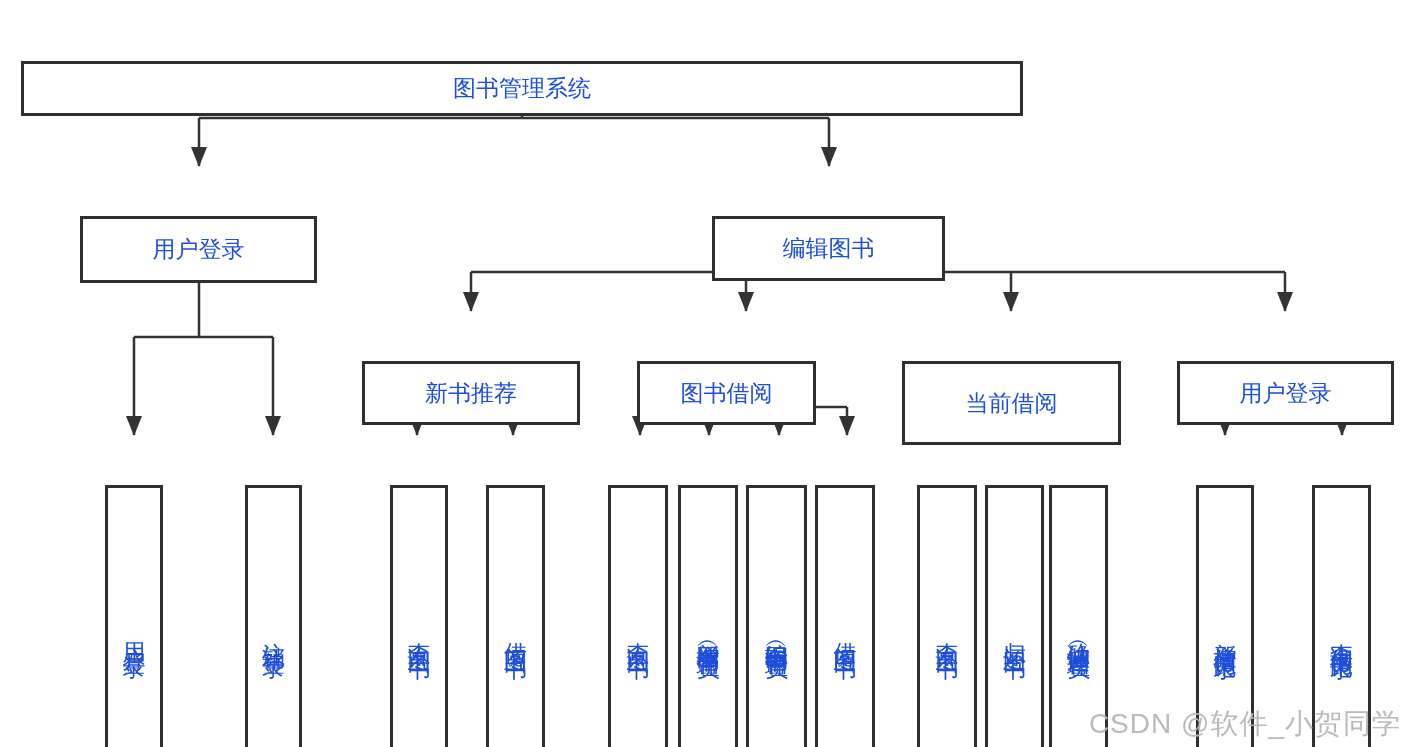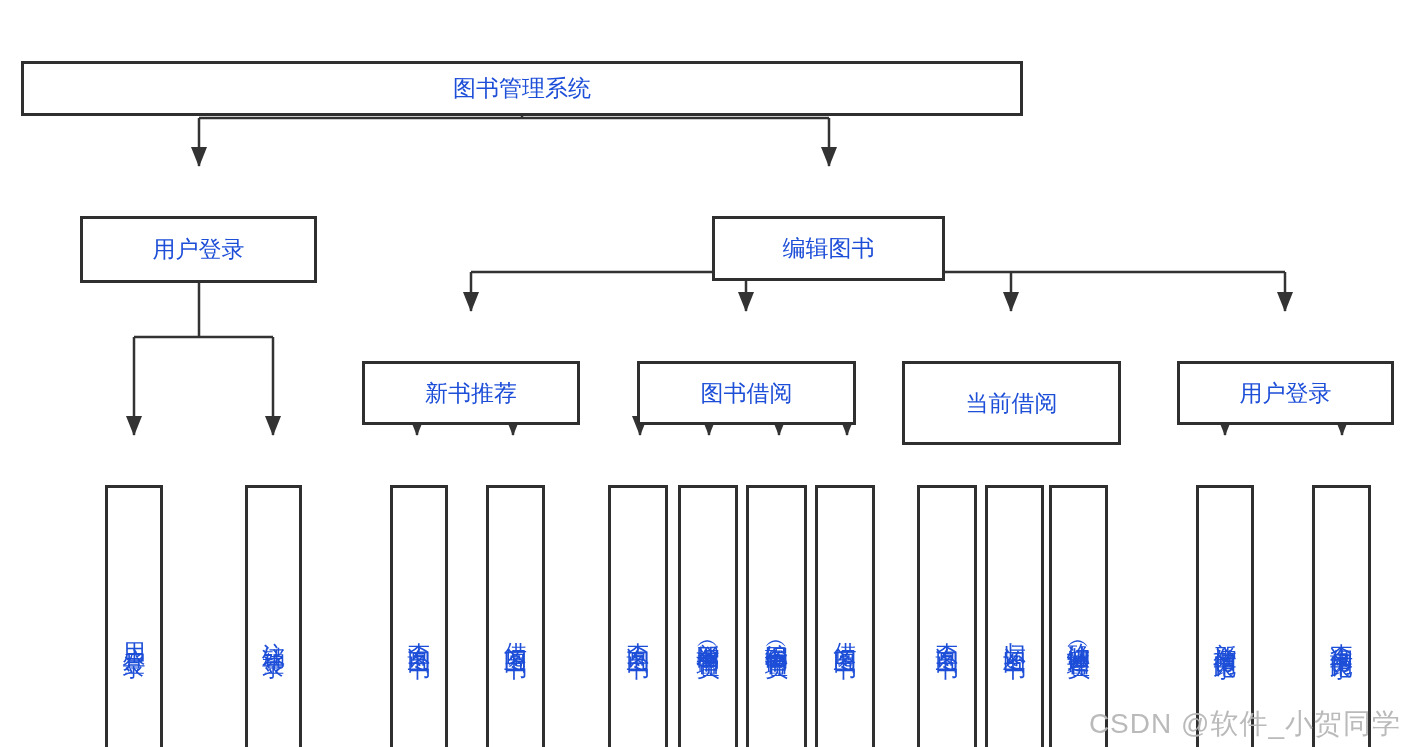--- a/index.html
+++ b/index.html
@@ -36,21 +36,21 @@
     line-height: 1;
     white-space: normal;
   }
   
   #n-root          { left: 21px;   top: 13px;  width: 1002px; height: 55px; }
   
   #n-login         { left: 80px;   top: 168px; width: 237px;  height: 67px; }
   #n-mgmt          { left: 712px;  top: 168px; width: 233px;  height: 65px; }
   
   #n-newbook       { left: 362px;  top: 313px; width: 218px;  height: 64px; }
-  #n-bookborrow    { left: 637px;  top: 313px; width: 219px;  height: 64px; }
+  #n-bookborrow    { left: 637px;  top: 313px; width: 179px;  height: 64px; }
   #n-currentborrow { left: 902px;  top: 313px; width: 219px;  height: 84px; }
   #n-records       { left: 1177px; top: 313px; width: 217px;  height: 64px; }
   
   .leaf            { top: 437px; height: 298px; }
   #l-login         { left: 105px;  width: 58px; }
   #l-logout        { left: 245px;  width: 57px; }
   #l-nb-query      { left: 390px;  width: 58px; }
   #l-nb-borrow     { left: 486px;  width: 59px; }
   #l-bb-query      { left: 608px;  width: 60px; }
   #l-bb-add        { left: 678px;  width: 60px; letter-spacing: 2px; }

